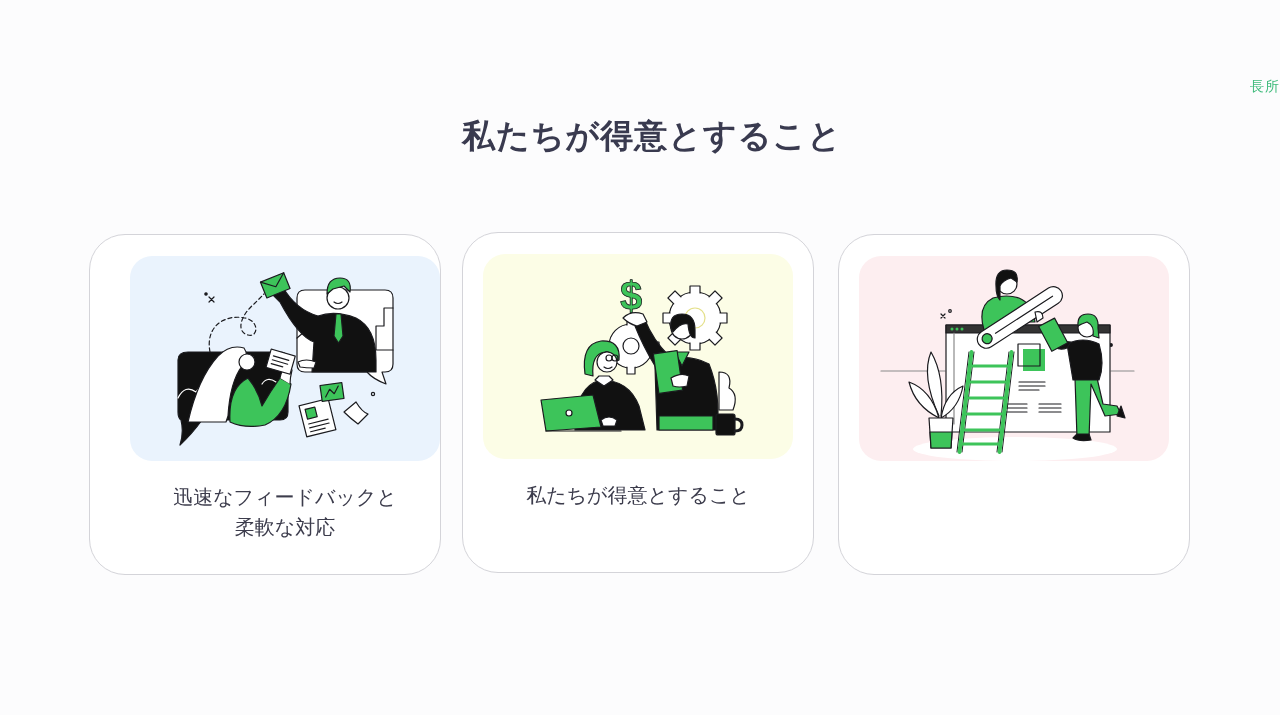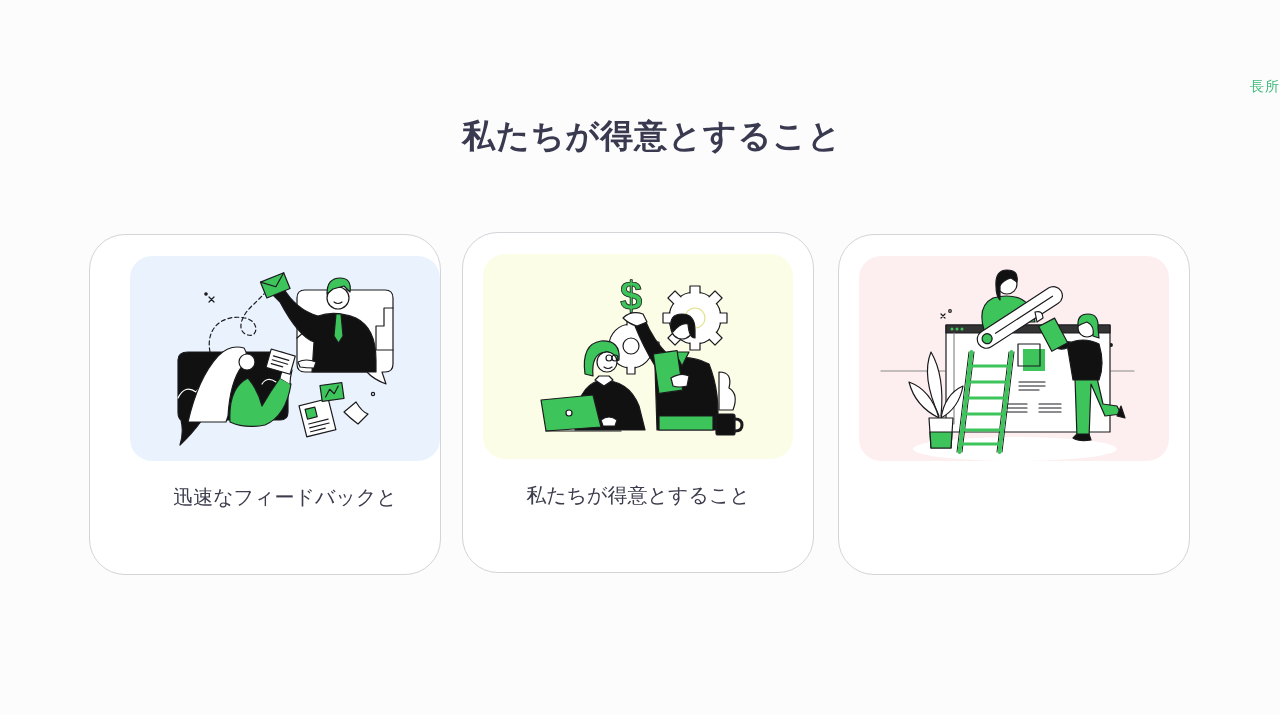--- a/index.html
+++ b/index.html
@@ -93,20 +93,21 @@
         <g transform="rotate(-8 202 136)">
           <rect x="191" y="128" width="22" height="16" fill="#3dc45a"></rect>
           <path d="M195 140 L200 133 L204 138 L209 131"></path>
         </g>
         <path d="M214 156 L226 146 Q232 156 238 158 L228 168 Q220 162 214 156 Z" fill="#ffffff"></path>
       </g>
     </svg>
   </div>
   <div class="card-text">
     <span>迅速なフィードバックと</span>
+    <span>柔軟な対応</span>
   </div>
 </div>
 
 <div class="card c2">
   <div class="illus" style="background: rgb(252, 253, 230);">
     <svg viewBox="0 0 310 205" xmlns="http://www.w3.org/2000/svg">
       <g fill="none" stroke="#1b1b1f" stroke-width="1.2" stroke-linejoin="round" stroke-linecap="round">
 
         <g>
           <circle cx="148" cy="92" r="22" fill="#ffffff"></circle>

